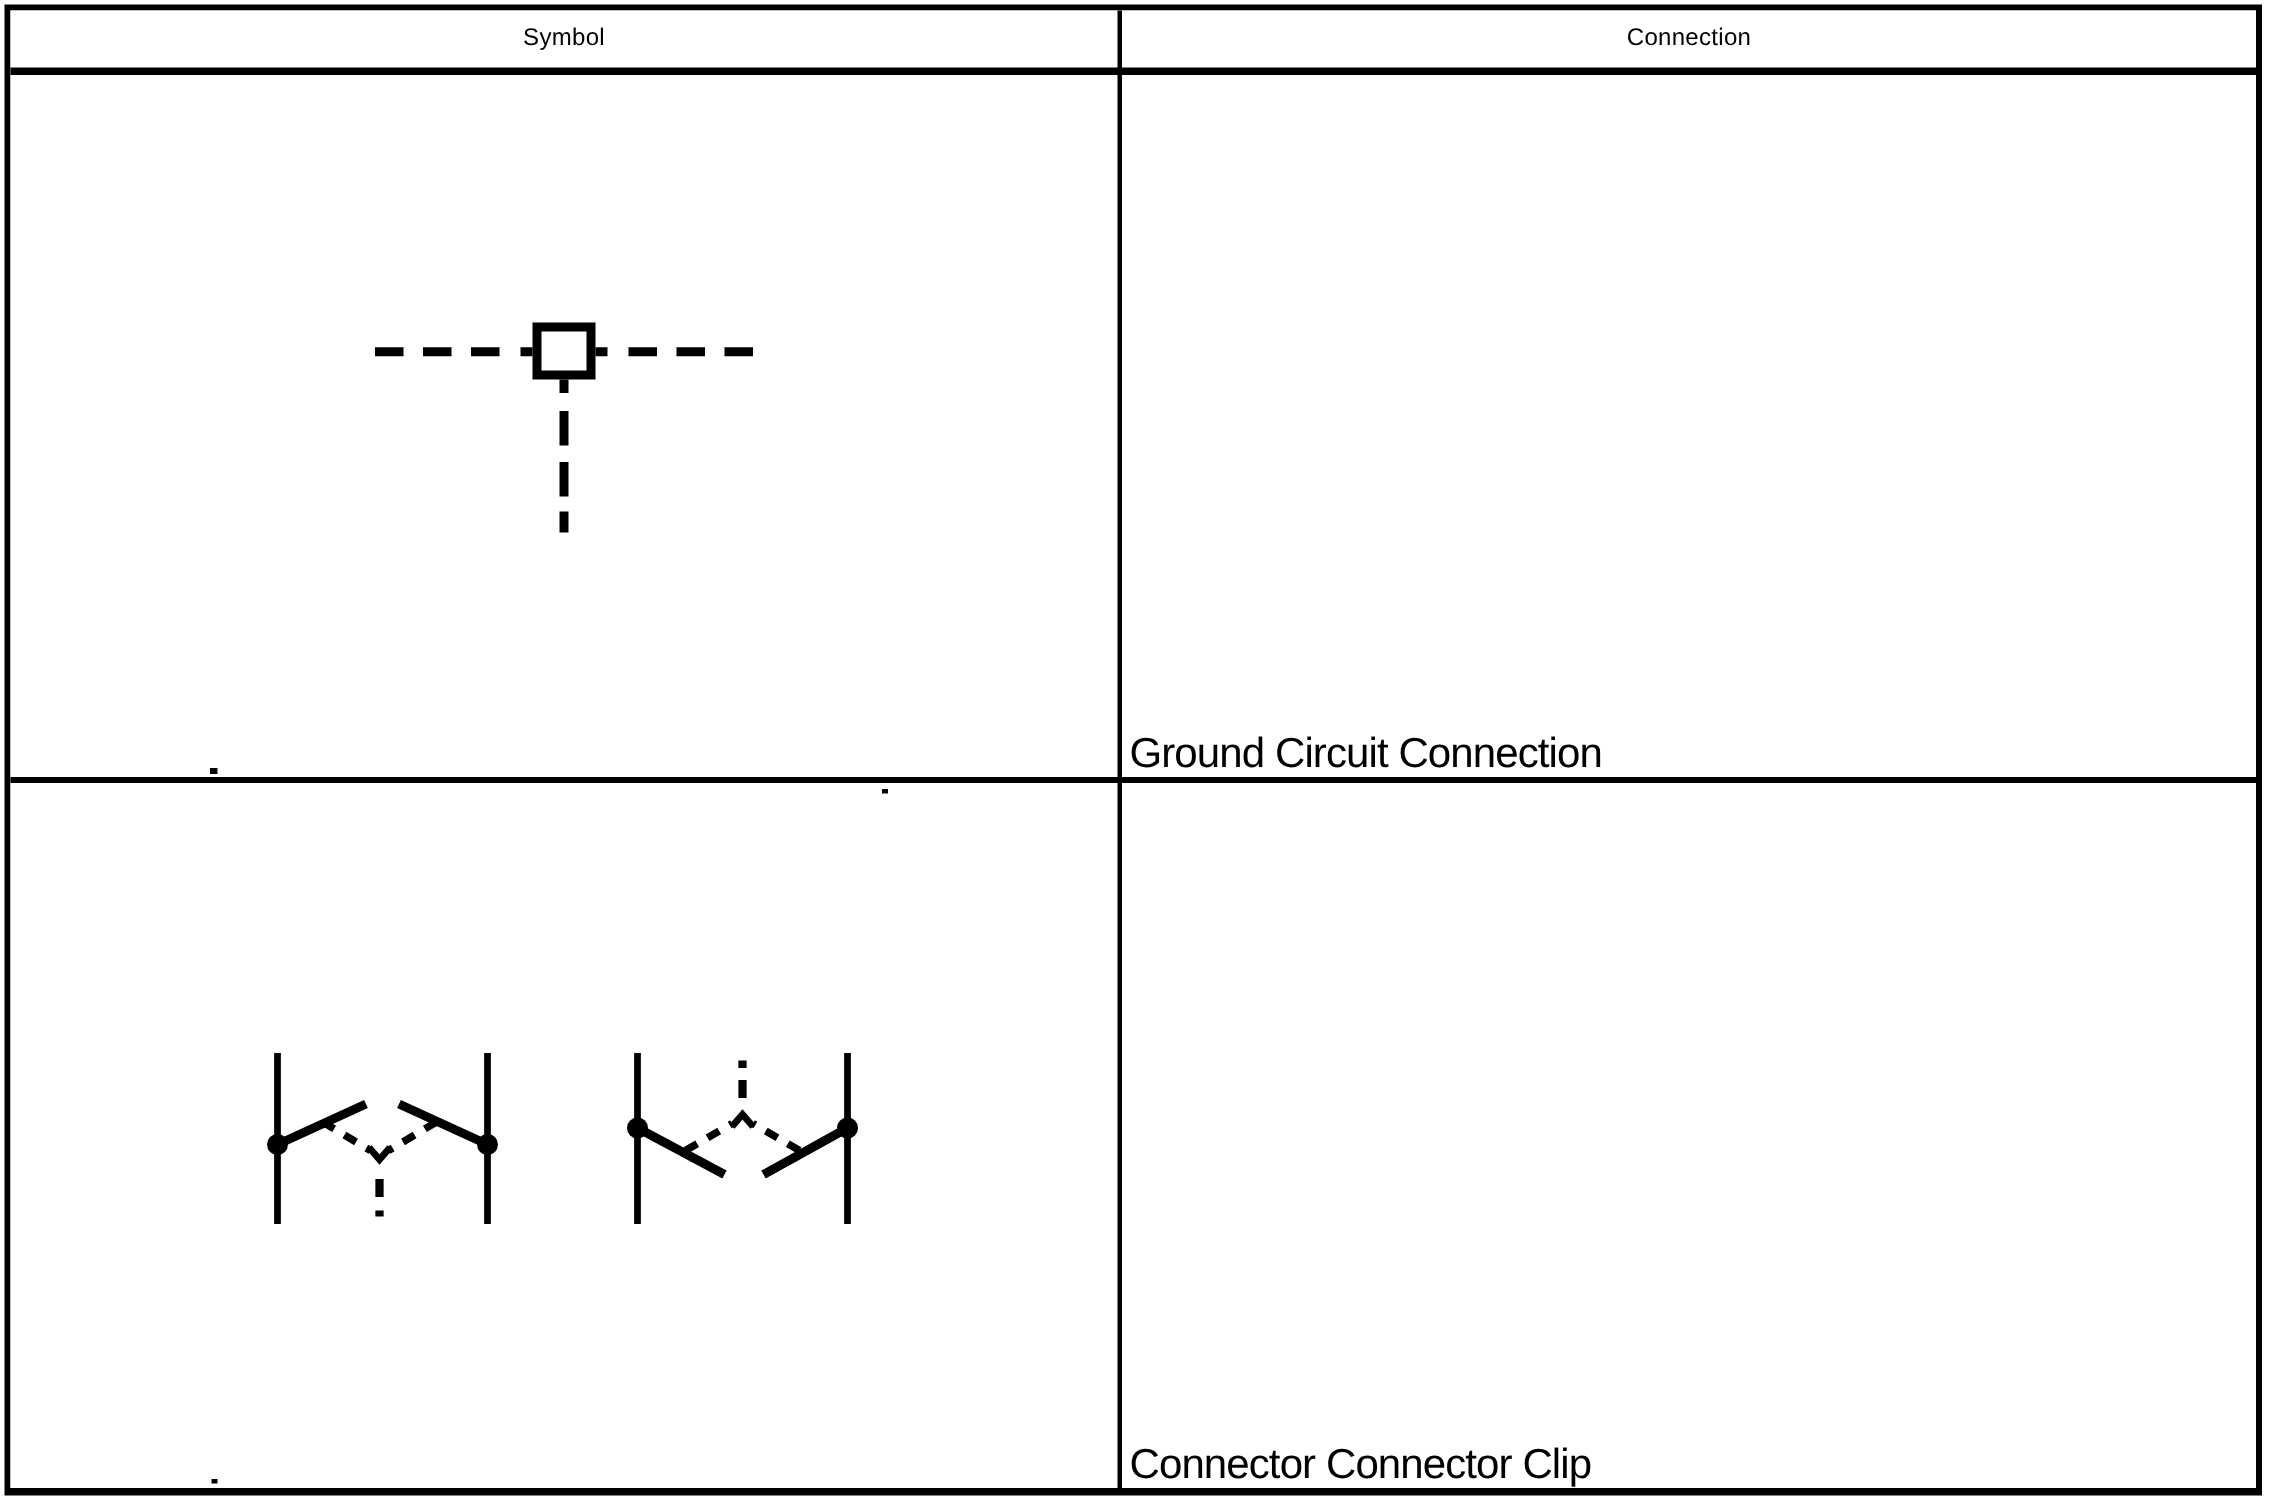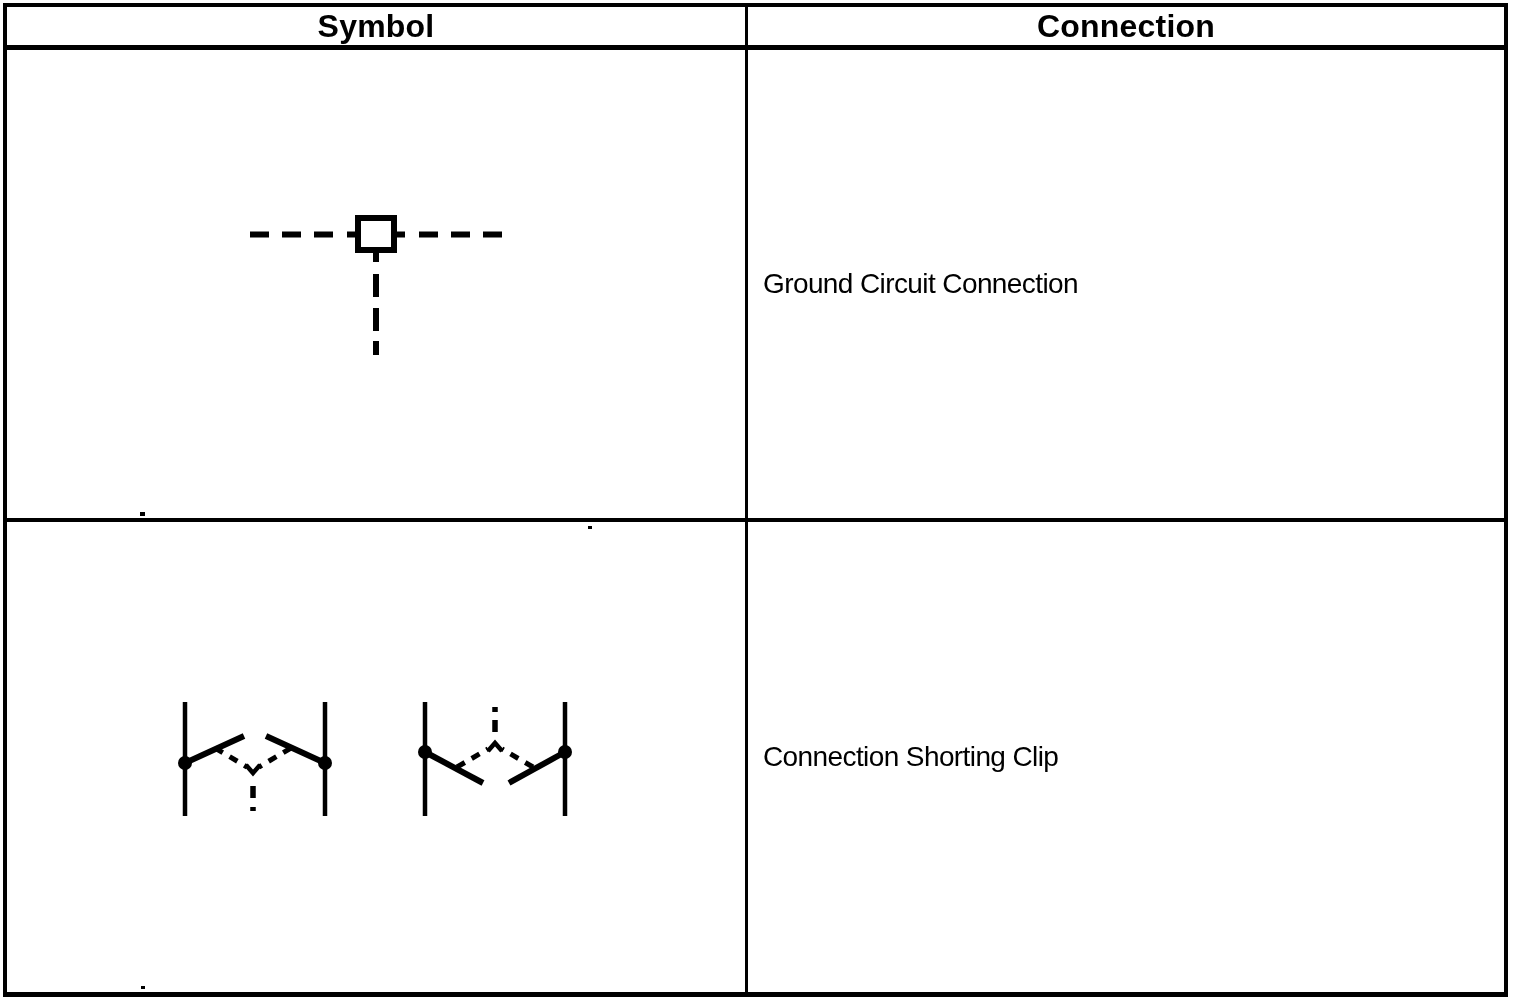--- a/index.html
+++ b/index.html
@@ -39,39 +39,39 @@
   .col-symbol {
     border-right: 3px solid #000;
   }
   .header-cell {
     border-bottom: 5px solid #000;
     display: flex;
     align-items: center;
     justify-content: center;
   }
   .header-label {
-    font-weight: bold;
-    font-size: 32px;
+    font-weight: normal;
+    font-size: 16px;
     letter-spacing: 0.2px;
   }
   .row1 {
     border-bottom: 4px solid #000;
   }
   .symbol-cell {
     position: relative;
   }
   .symbol-cell svg {
     position: absolute;
     left: 0;
     top: 0;
   }
   .desc-cell {
     display: flex;
-    align-items: center;
-    padding-left: 15px;
+    align-items: flex-end;
+    padding-left: 5px;
   }
   .desc-text {
     font-size: 28px;
     letter-spacing: -0.6px;
   }
   .speck {
     position: absolute;
     background: #000;
   }
   #speck-1 { left: 140px; top: 512px; width: 5px; height: 4px; }
@@ -141,21 +141,21 @@
           <circle class="dot" cx="418" cy="230" r="7"></circle>
           <circle class="dot" cx="558" cy="230" r="7"></circle>
           <line class="stroke" x1="450" y1="245" x2="481" y2="227" stroke-width="5" stroke-dasharray="9 8"></line>
           <line class="stroke" x1="526" y1="245" x2="495" y2="227" stroke-width="5" stroke-dasharray="9 8"></line>
           <path class="stroke" d="M481,229 L488,221 L495,229" stroke-width="4.5"></path>
           <line class="stroke" x1="488" y1="210" x2="488" y2="185" stroke-width="5.5" stroke-dasharray="12 8"></line>
         </g>
       </svg>
     </div>
     <div class="cell desc-cell">
-      <span class="desc-text">Connection Shorting Clip</span>
+      <span class="desc-text">Connector Connector Clip</span>
     </div>
 
   </div>
 
   <div class="speck" id="speck-1"></div>
   <div class="speck" id="speck-2"></div>
   <div class="speck" id="speck-3"></div>
 
 </div>
 

